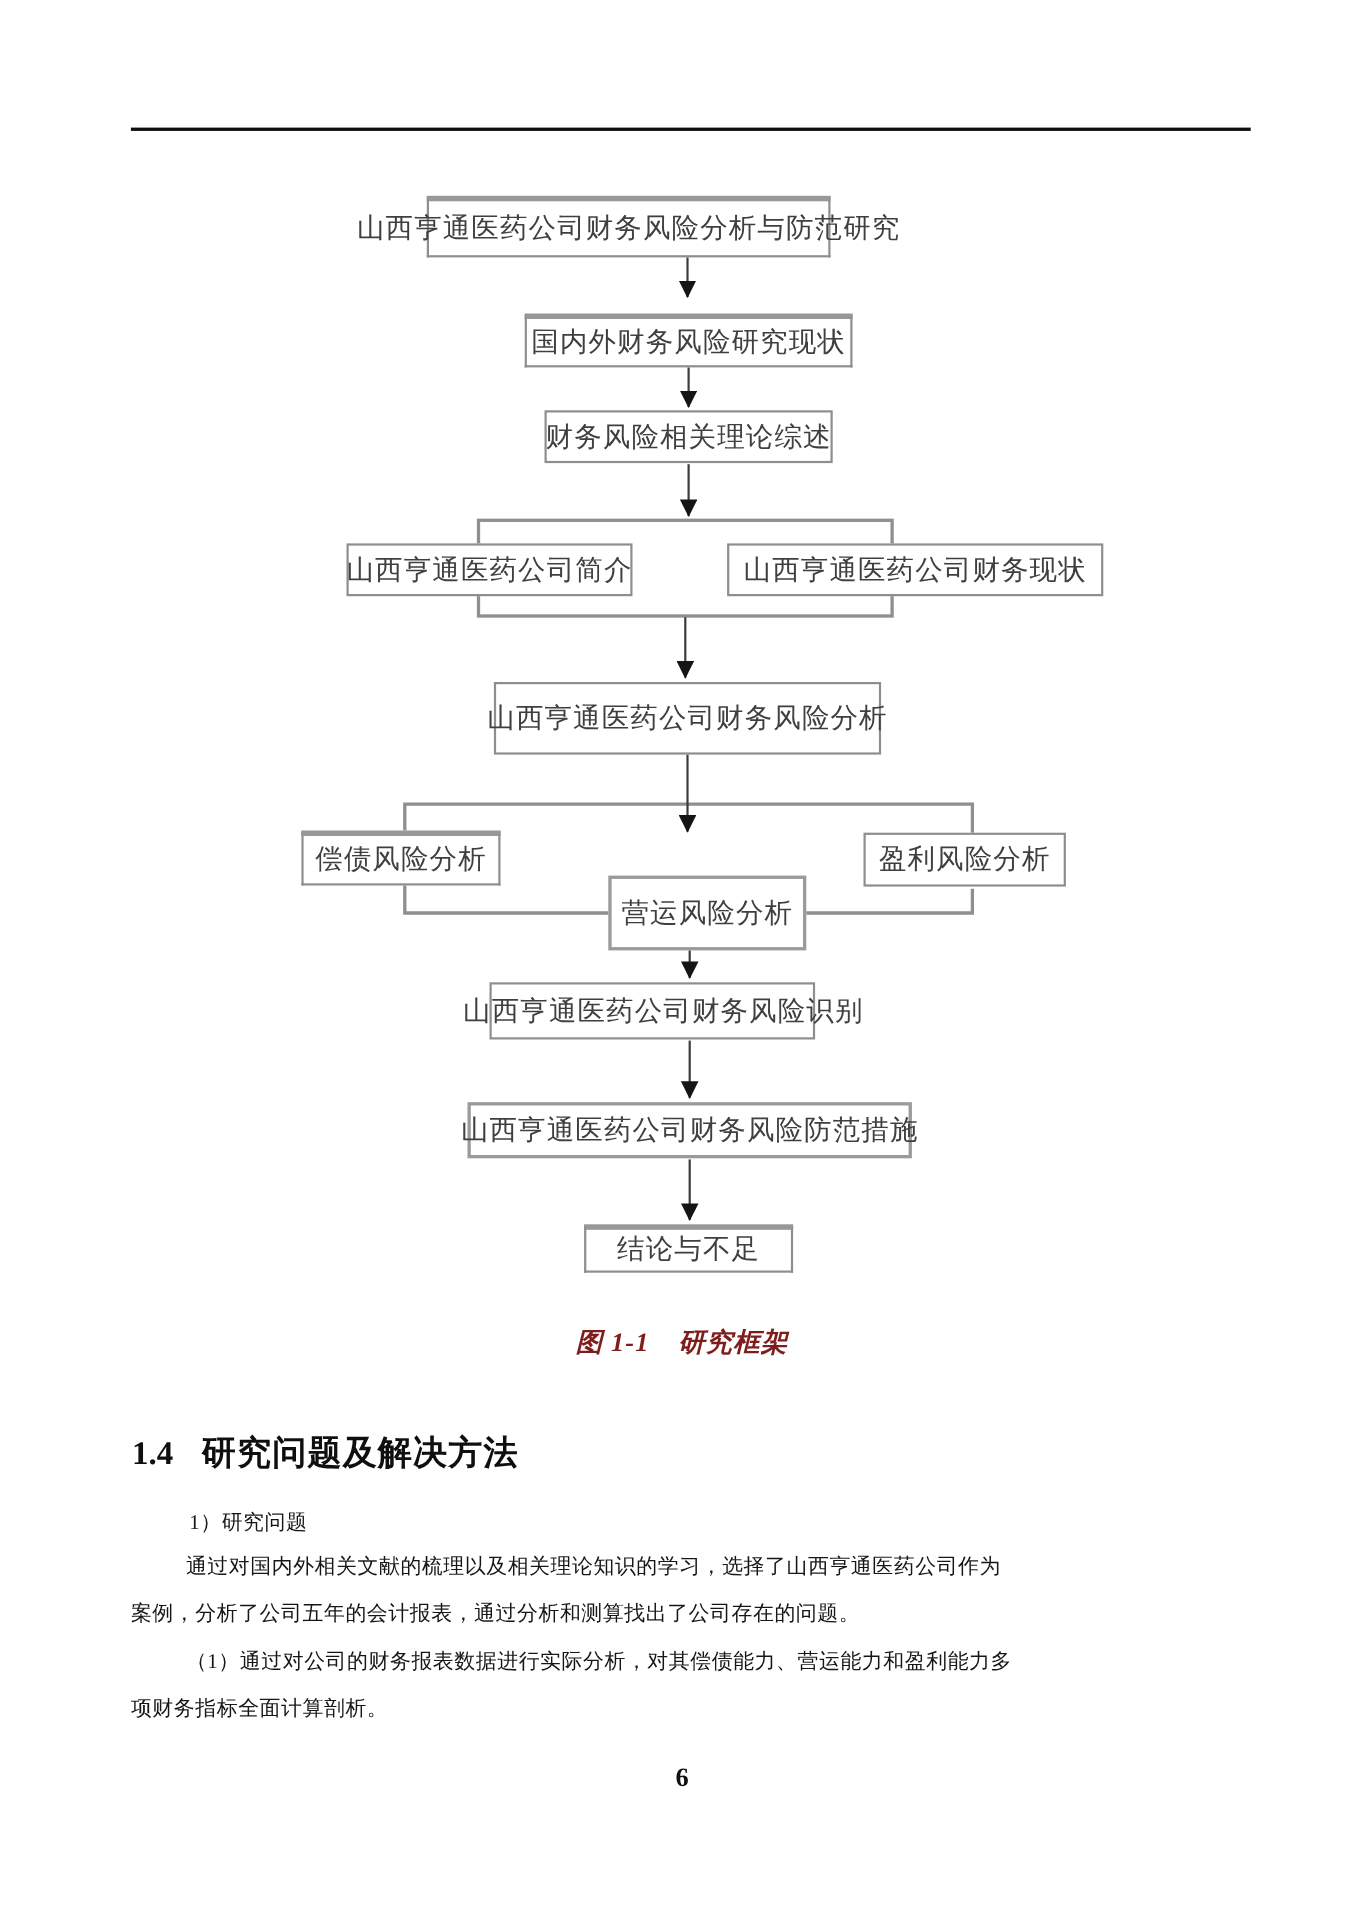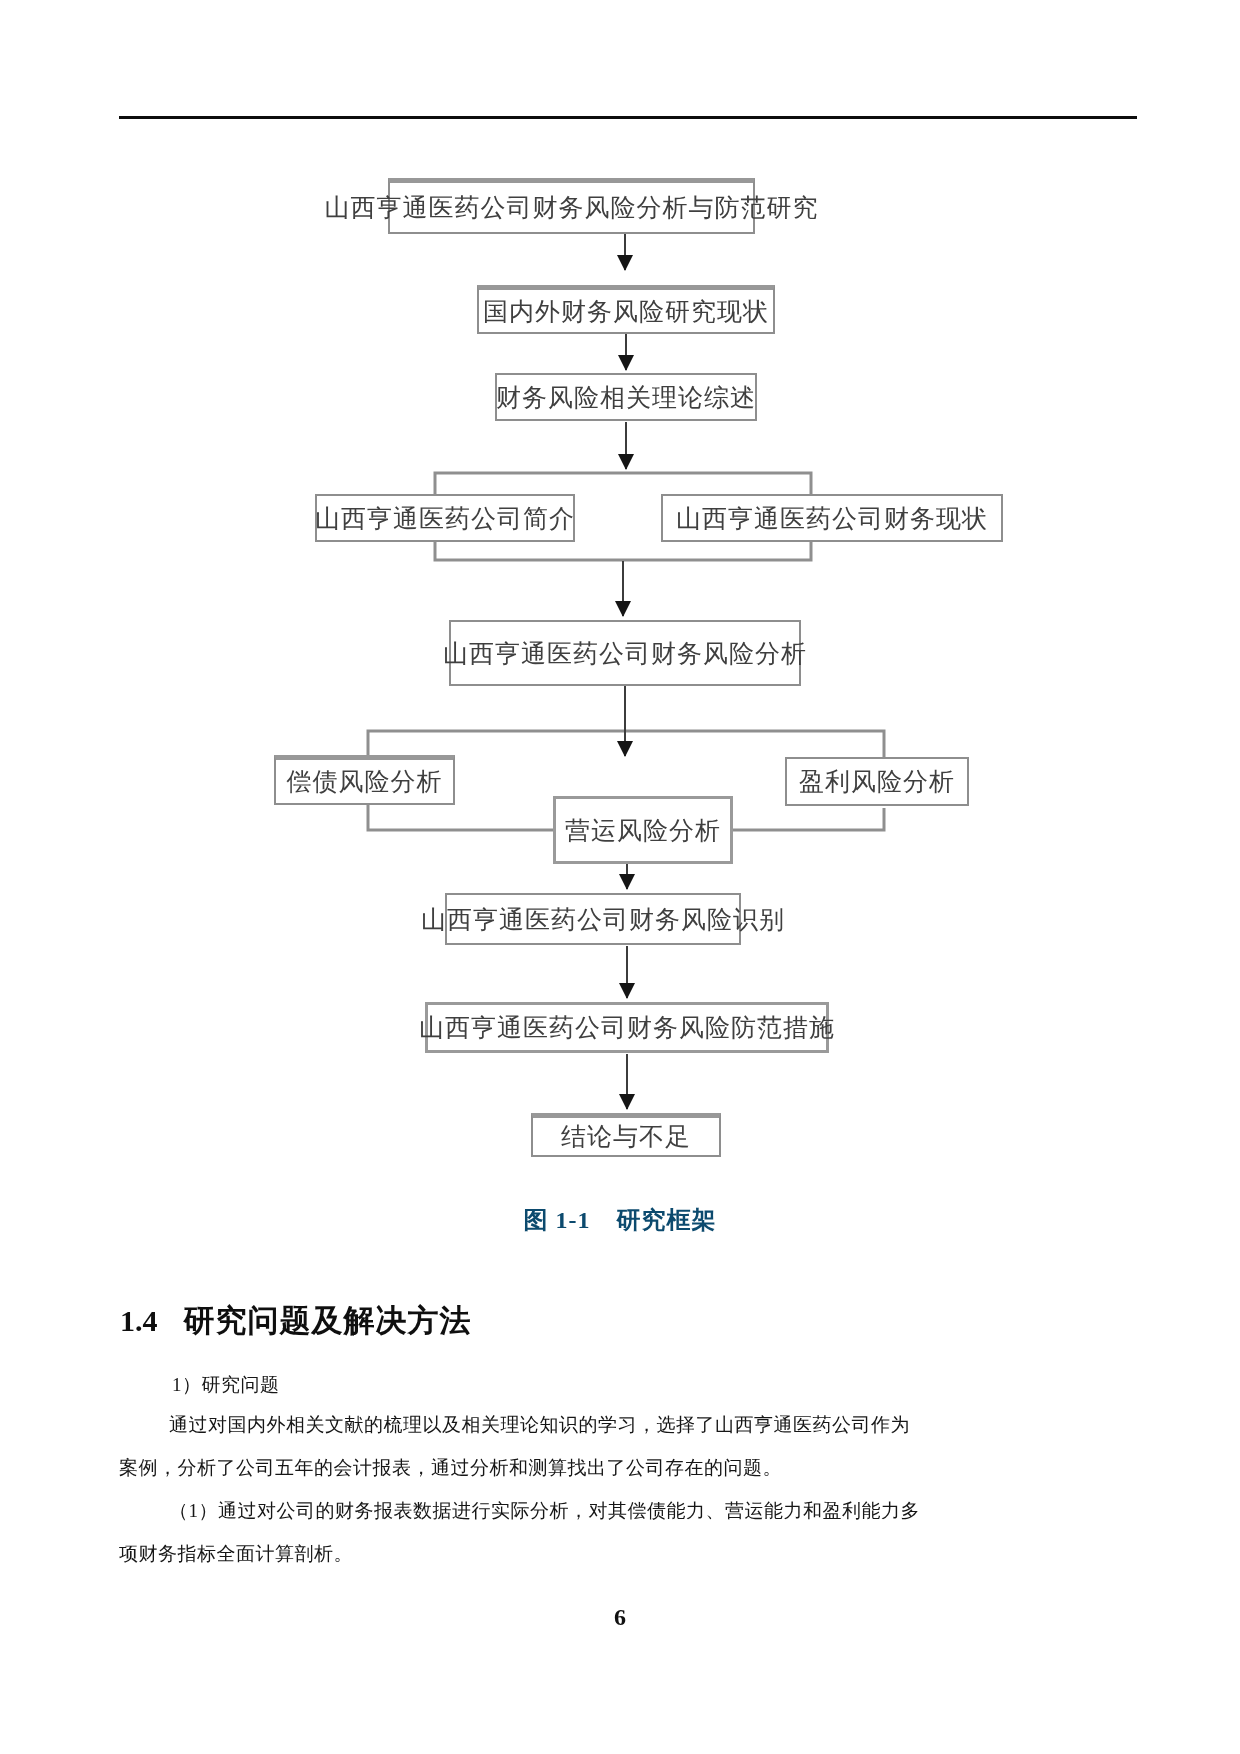--- a/index.html
+++ b/index.html
@@ -26,22 +26,23 @@
     letter-spacing:1px;
     box-sizing:border-box;
     white-space:nowrap;
   }
   .node.ttop{border-top:5px solid #989898;}
   .node.thick{border:3px solid #9a9a9a;}
   .fig-caption{
     position:absolute;left:0;top:1204px;width:1240px;
     text-align:center;
     font-family:"Liberation Sans","DejaVu Sans",sans-serif;
-    font-weight:bold;font-size:24px;color:#0c4a6e;
+    font-weight:bold;font-size:24px;color:#7f1d1d;
     letter-spacing:1px;
+    font-style:italic;
   }
   .fig-caption .cap-label{font-family:"Liberation Serif","DejaVu Serif",serif;}
   .fig-caption .cap-title{margin-left:26px;}
   .sec-heading{
     position:absolute;left:120px;top:1300px;
     font-family:"Liberation Sans","DejaVu Sans",sans-serif;
     font-weight:bold;font-size:31px;color:#0f0f0f;
     display:flex;align-items:baseline;
     letter-spacing:1px;
   }

